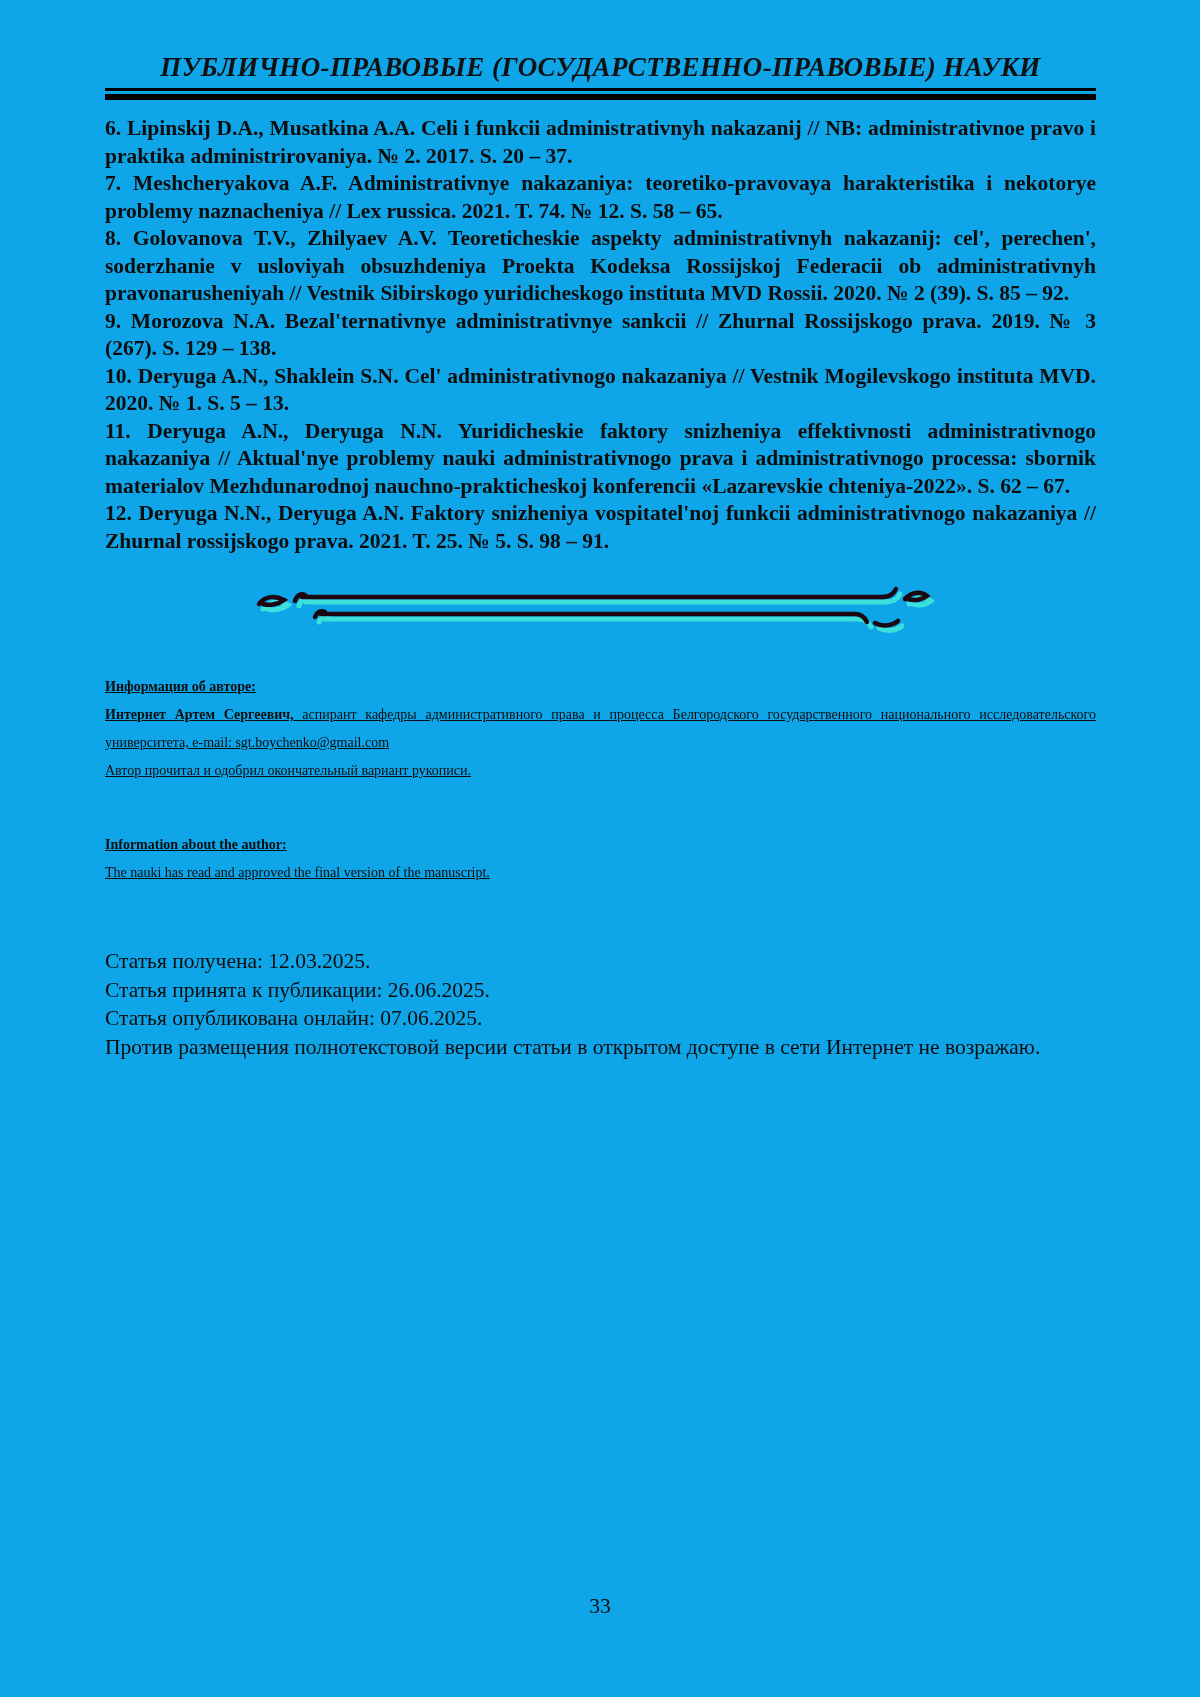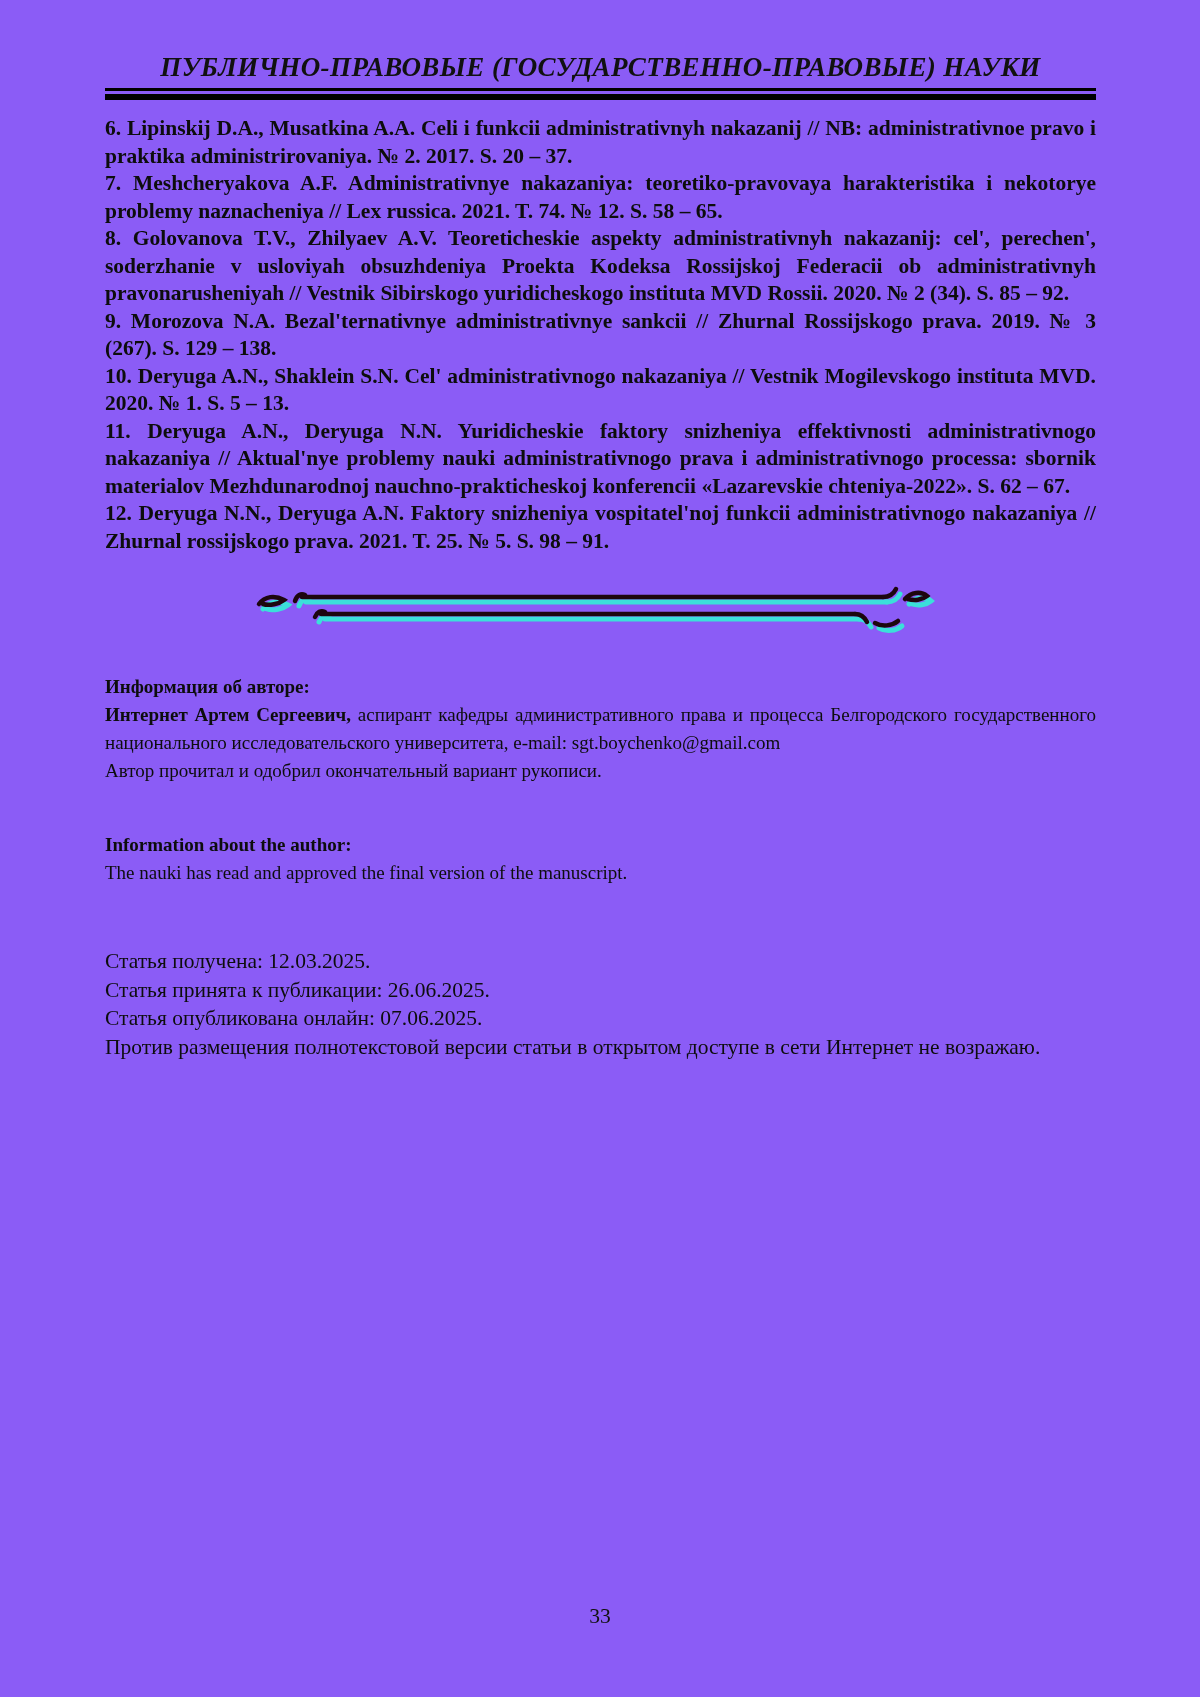--- a/index.html
+++ b/index.html
@@ -1,20 +1,20 @@
 <!DOCTYPE html>
 <html lang="ru"><head>
 <meta charset="utf-8">
 <style>
   html, body { margin: 0; padding: 0; background: #ffffff; }
   .page {
     position: relative;
     width: 1200px;
     height: 1697px;
-    background: #8b5cf6;
+    background: #0ea5e9;
     font-family: "Liberation Serif", "DejaVu Serif", serif;
     color: #0d0d0d;
     box-sizing: border-box;
   }
   .content {
     padding: 52px 104px 0 105px;
   }
   .journal-header {
     text-align: center;
     font-size: 27px;
@@ -40,57 +40,58 @@
     line-height: 27.5px;
     text-align: justify;
   }
   .refs p { margin: 0; font-weight: bold; }
   .divider-wrap {
     text-align: center;
     margin-top: 30px;
     height: 52px;
   }
   .author-block {
-    font-size: 19px;
+    font-size: 14px;
     line-height: 28px;
     text-align: justify;
+    text-decoration: underline;
   }
   .author-block.ru { margin-top: 36px; }
   .author-block.en { margin-top: 46px; }
   .bold { font-weight: bold; }
   .dates-block {
     margin-top: 60px;
     font-size: 21.5px;
     line-height: 28.5px;
   }
   .dates-block p { margin: 0; }
   .page-number {
     position: absolute;
     left: 0;
     width: 100%;
-    bottom: 68px;
+    bottom: 78px;
     text-align: center;
     font-size: 21.5px;
     color: #111;
   }
 </style>
 </head>
 <body>
 
 <div class="page">
   <div class="content">
 
     <div class="journal-header">ПУБЛИЧНО-ПРАВОВЫЕ (ГОСУДАРСТВЕННО-ПРАВОВЫЕ) НАУКИ</div>
     <div class="header-rule-thin"></div>
     <div class="header-rule-thick"></div>
 
     <div class="refs">
       <p>6. Lipinskij D.A., Musatkina A.A. Celi i funkcii administrativnyh nakazanij // NB: administrativnoe pravo i praktika administrirovaniya. № 2. 2017. S. 20 – 37.</p>
       <p>7. Meshcheryakova A.F. Administrativnye nakazaniya: teoretiko-pravovaya harakteristika i nekotorye problemy naznacheniya // Lex russica. 2021. T. 74. № 12. S. 58 – 65.</p>
-      <p>8. Golovanova T.V., Zhilyaev A.V. Teoreticheskie aspekty administrativnyh nakazanij: cel', perechen', soderzhanie v usloviyah obsuzhdeniya Proekta Kodeksa Rossijskoj Federacii ob administrativnyh pravonarusheniyah // Vestnik Sibirskogo yuridicheskogo instituta MVD Rossii. 2020. № 2 (34). S. 85 – 92.</p>
+      <p>8. Golovanova T.V., Zhilyaev A.V. Teoreticheskie aspekty administrativnyh nakazanij: cel', perechen', soderzhanie v usloviyah obsuzhdeniya Proekta Kodeksa Rossijskoj Federacii ob administrativnyh pravonarusheniyah // Vestnik Sibirskogo yuridicheskogo instituta MVD Rossii. 2020. № 2 (39). S. 85 – 92.</p>
       <p>9. Morozova N.A. Bezal'ternativnye administrativnye sankcii // Zhurnal Rossijskogo prava. 2019. № 3 (267). S. 129 – 138.</p>
       <p>10. Deryuga A.N., Shaklein S.N. Cel' administrativnogo nakazaniya // Vestnik Mogilevskogo instituta MVD. 2020. № 1. S. 5 – 13.</p>
       <p>11. Deryuga A.N., Deryuga N.N. Yuridicheskie faktory snizheniya effektivnosti administrativnogo nakazaniya // Aktual'nye problemy nauki administrativnogo prava i administrativnogo processa: sbornik materialov Mezhdunarodnoj nauchno-prakticheskoj konferencii «Lazarevskie chteniya-2022». S. 62 – 67.</p>
       <p>12. Deryuga N.N., Deryuga A.N. Faktory snizheniya vospitatel'noj funkcii administrativnogo nakazaniya // Zhurnal rossijskogo prava. 2021. T. 25. № 5. S. 98 – 91.</p>
     </div>
 
     <div class="divider-wrap">
       <svg width="700" height="50" viewBox="0 0 700 50" aria-hidden="true">
         <defs>
           <g id="fl" fill="none" stroke-linecap="round">

